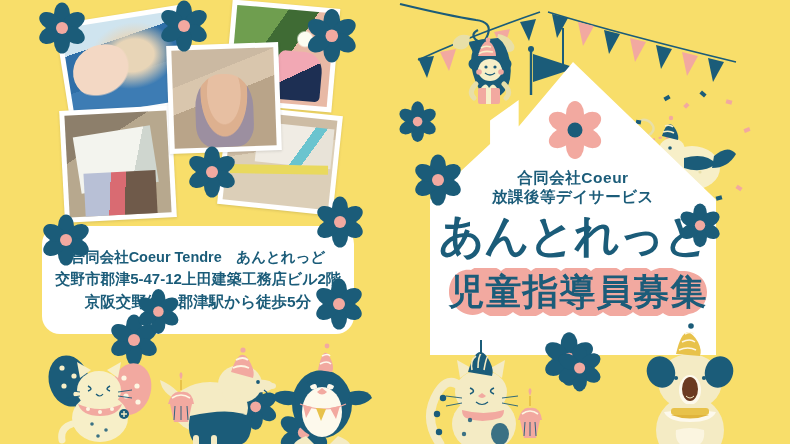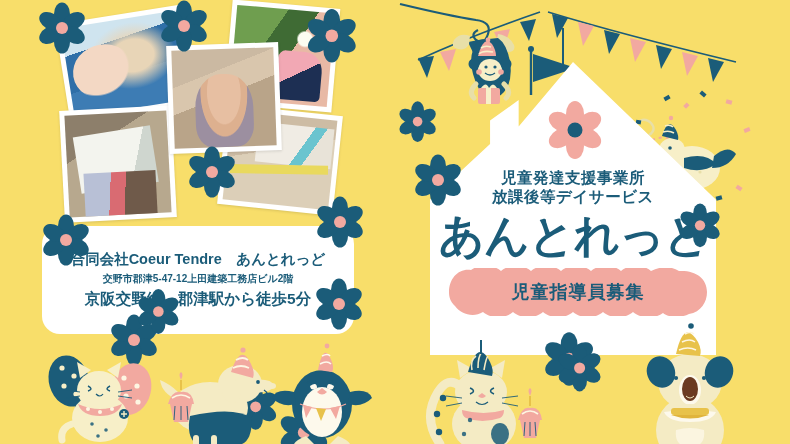--- a/index.html
+++ b/index.html
@@ -35,34 +35,34 @@
     text-align:center; color:#1B5C79;
     font-weight:bold; font-size:45px; line-height:52px;
     letter-spacing:-1px; white-space:nowrap;
   }
 
   
   .banner-wrap{ position:absolute; left:449px; top:268px; width:258px; height:48px; }
   .banner-bg{ position:absolute; inset:0; }
   .banner-text{
     position:absolute; inset:0; display:flex; align-items:center; justify-content:center;
-    color:#1B5C79; font-weight:bold; font-size:18px; letter-spacing:1px;
+    color:#1B5C79; font-weight:bold; font-size:36px; letter-spacing:1px;
     white-space:nowrap;
   }
 
   
   .addr-card{
     position:absolute; left:42px; top:226px; width:312px; height:108px;
     background:#ffffff; border-radius:18px;
     display:flex; flex-direction:column; align-items:center; justify-content:center;
     gap:3px;
   }
   .addr-card .l{ color:#1B5C79; font-weight:bold; white-space:nowrap; }
   .addr-card .l1{ font-size:14.5px; }
-  .addr-card .l2{ font-size:10px; }
+  .addr-card .l2{ font-size:15px; }
   .addr-card .l3{ font-size:15.5px; }
 
   
   .photo{
     position:absolute; background:#ffffff; padding:5px;
     box-shadow:0 1px 3px rgba(0,0,0,.13);
   }
   .photo .inner{ width:100%; height:100%; overflow:hidden; position:relative; }
   .p1{ left:62px; top:14px; width:126px; height:100px; transform:rotate(-9deg); }
   .p2{ left:228px; top:4px;  width:108px; height:104px; transform:rotate(5deg); }
@@ -224,21 +224,21 @@
       <ellipse cx="14" cy="-8" rx="9" ry="13" fill="#F2A9A0" transform="rotate(60 14 -8)"></ellipse>
       <ellipse cx="14" cy="8" rx="9" ry="13" fill="#F2A9A0" transform="rotate(120 14 8)"></ellipse>
       <ellipse cx="0" cy="16" rx="9" ry="13" fill="#F2A9A0"></ellipse>
       <ellipse cx="-14" cy="8" rx="9" ry="13" fill="#F2A9A0" transform="rotate(60 -14 8)"></ellipse>
       <ellipse cx="-14" cy="-8" rx="9" ry="13" fill="#F2A9A0" transform="rotate(120 -14 -8)"></ellipse>
       <circle r="7.5" fill="#1B5C79"></circle>
     </g>
   </svg>
 
   <div class="subtitle">
-    <div>児童発達支援事業所</div>
+    <div>合同会社Coeur</div>
     <div>放課後等デイサービス</div>
   </div>
 
   <div class="maintitle">あんとれっど</div>
 
   <div class="banner-wrap">
     <svg class="banner-bg" viewBox="0 0 258 48" preserveAspectRatio="none">
       <path d="M0 24
                C0 10 10 0 22 2
                C30 -4 44 -4 52 3

